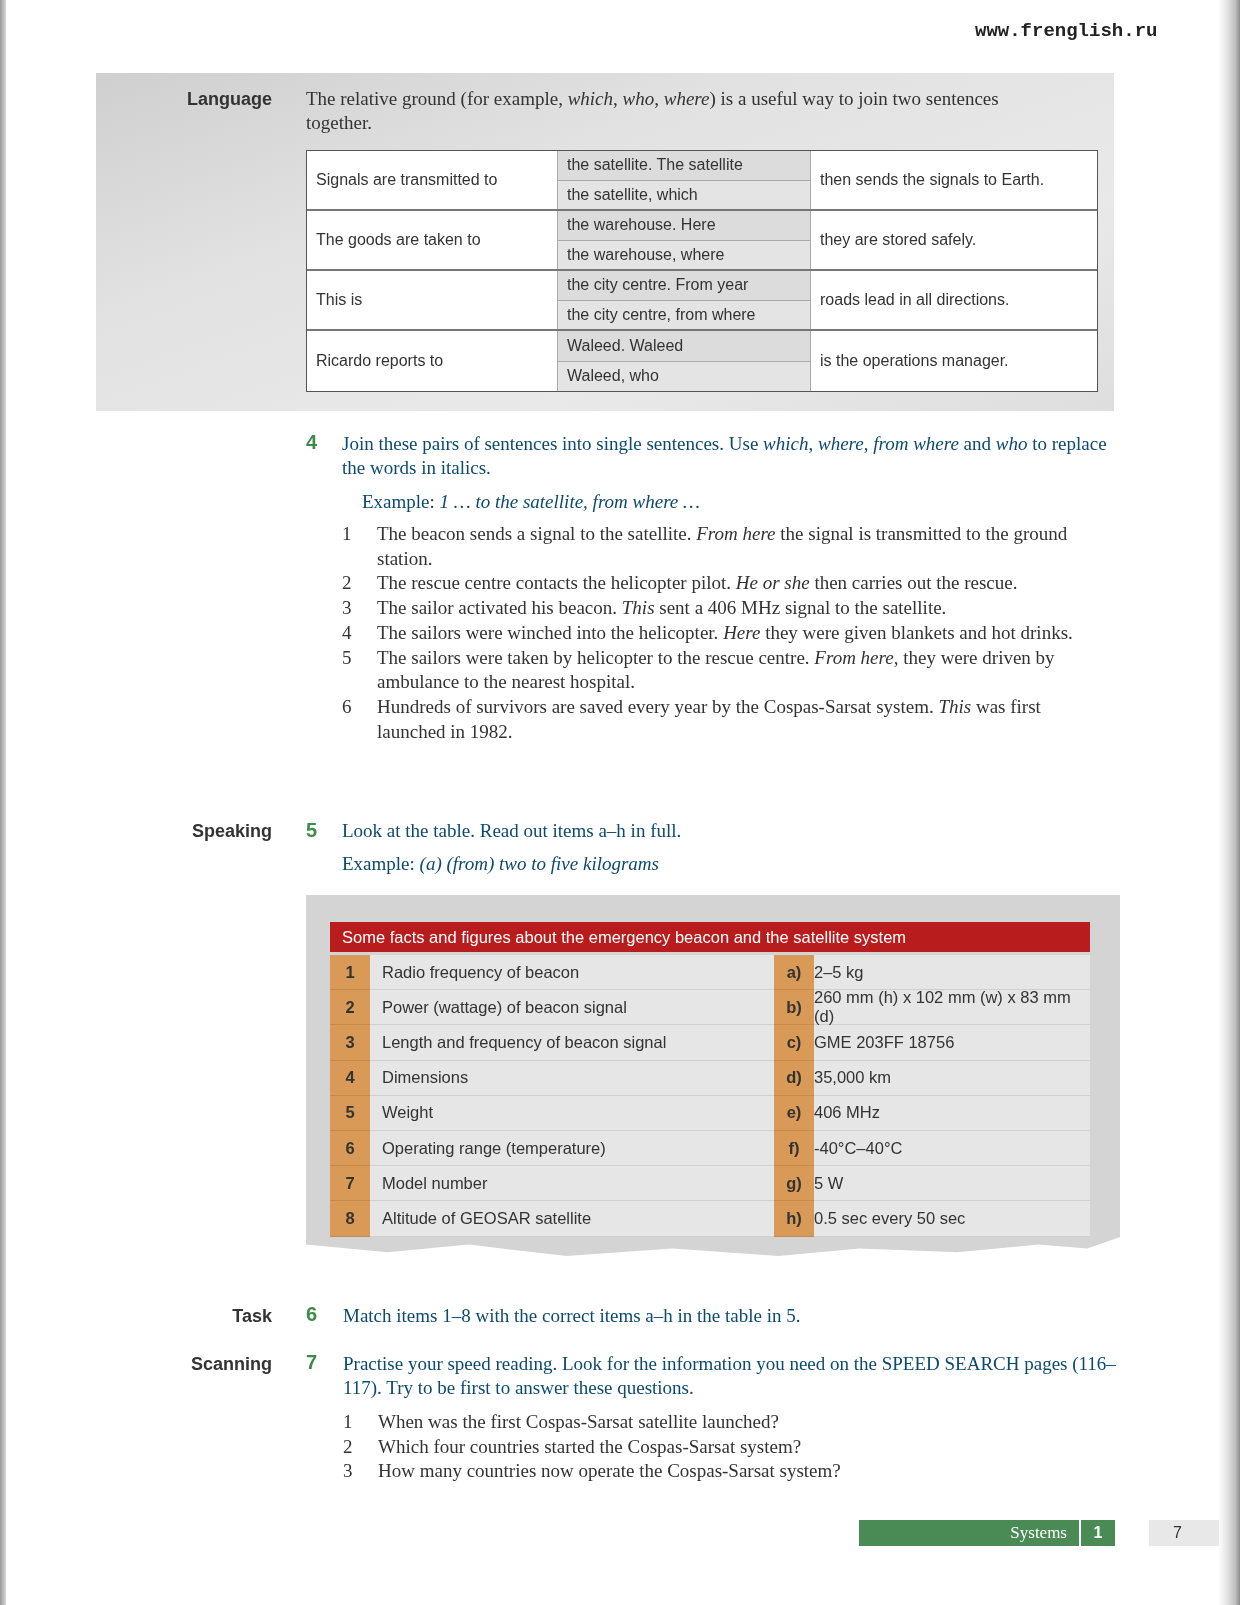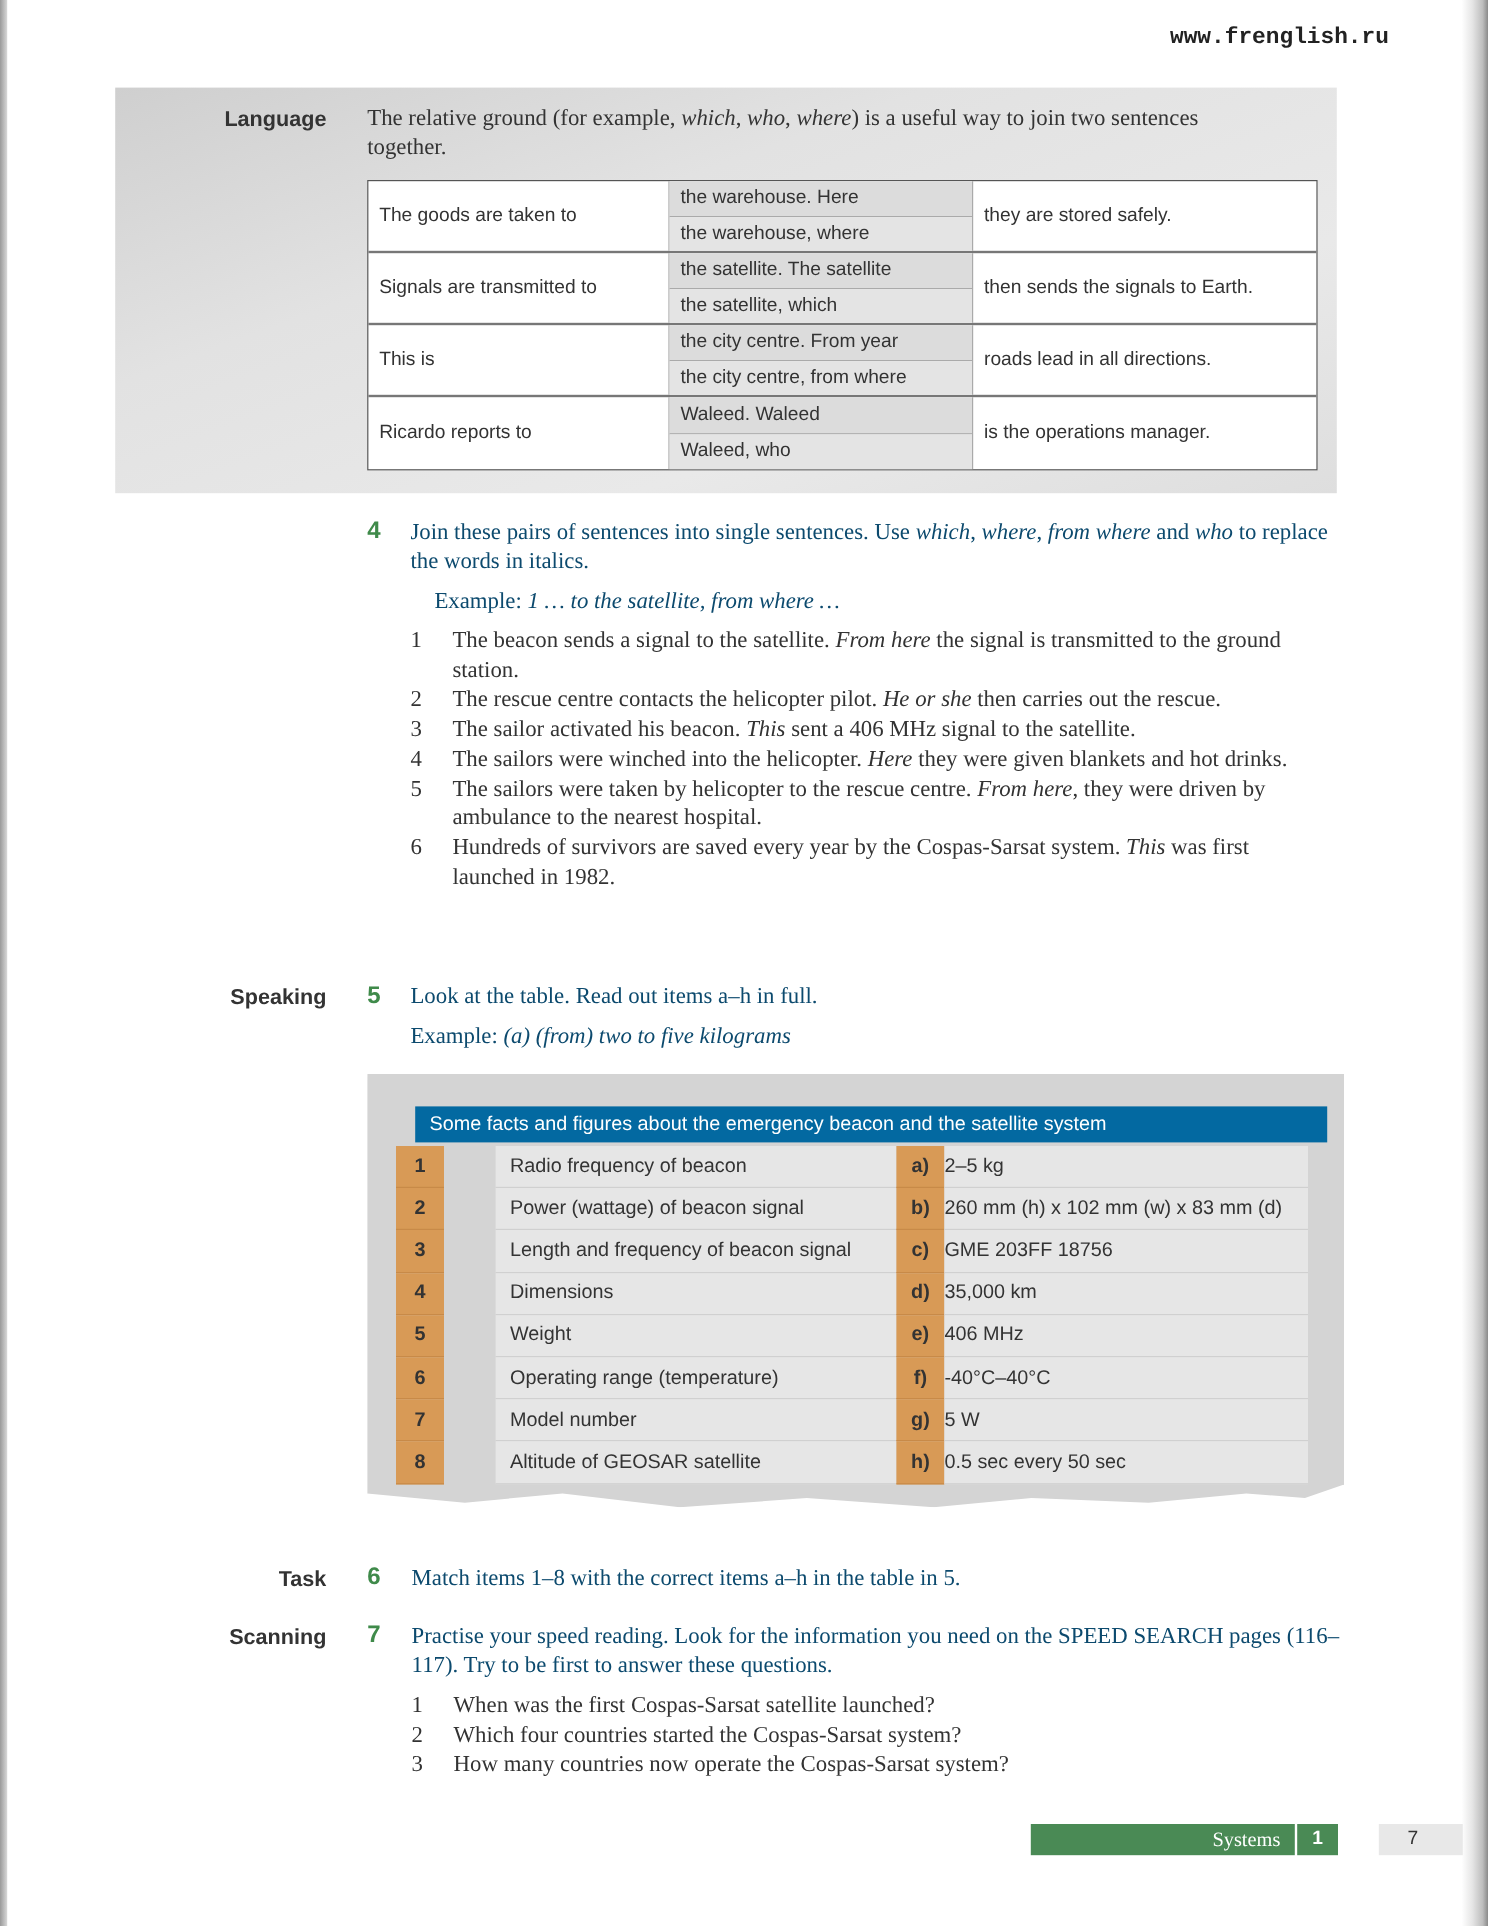--- a/index.html
+++ b/index.html
@@ -66,37 +66,37 @@
   i { font-style: italic; }
 
   
   .facts-wrap {
     position: absolute; left: 306px; top: 895px; width: 814px; height: 380px;
     background: #d4d4d4;
     box-shadow: 2px 2px 5px rgba(0,0,0,0.25);
     clip-path: polygon(0 0, 100% 0, 100% 90%, 96% 93%, 90% 92%, 80% 94%, 68% 93%, 58% 95%, 45% 93%, 32% 95%, 20% 92%, 10% 94%, 0 92%);
   }
   .facts-header {
-    position: absolute; left: 346px; top: 922px; width: 760px; height: 30px;
-    background: #0369a1; color: #fff;
+    position: absolute; left: 330px; top: 922px; width: 760px; height: 30px;
+    background: #b91c1c; color: #fff;
     font-family: "Liberation Sans", sans-serif; font-size: 16.5px;
     display: flex; align-items: center; padding-left: 12px; box-sizing: border-box;
   }
   .facts-table {
     position: absolute; left: 330px; top: 955px; width: 760px;
     font-family: "Liberation Sans", sans-serif; font-size: 16.5px; color: #333;
   }
   .fact-row { display: flex; height: 35.2px; }
   .fact-num, .fact-letter {
     width: 40px; background: #d89a56; display: flex; align-items: center; justify-content: center;
     font-weight: bold; color: #333; border-bottom: 1px solid #c88a48;
   }
   .fact-label {
-    width: 334px; background: #e6e6e6; display: flex; align-items: center; padding-left: 12px;
-    box-sizing: border-box; border-bottom: 1px solid #d0d0d0; margin-left: 43px;
+    width: 404px; background: #e6e6e6; display: flex; align-items: center; padding-left: 12px;
+    box-sizing: border-box; border-bottom: 1px solid #d0d0d0;
   }
   .fact-value {
     flex: 1; background: #e6e6e6; display: flex; align-items: center; 
     border-bottom: 1px solid #d0d0d0;
   }
 
   
   .footer-bar {
     position: absolute; left: 859px; top: 1520px; width: 220px; height: 26px;
     background: #4a8a55; color: #fff; display: flex; align-items: center; justify-content: flex-end;
@@ -122,34 +122,34 @@
 <div class="site-url">www.frenglish.ru</div>
 
 <div class="language-box"></div>
 <div class="section-label lang-label">Language</div>
 <div class="lang-intro">
   <span>The relative ground (for example, </span><i>which</i><span>, </span><i>who</i><span>, </span><i>where</i><span>) is a useful way to join two sentences together.</span>
 </div>
 
 <div class="rel-table">
   <div class="rel-row">
+    <div class="rel-c1">Signals are transmitted to</div>
+    <div class="rel-c2">
+      <div>the satellite. The satellite</div>
+      <div>the satellite, which</div>
+    </div>
+    <div class="rel-c3">then sends the signals to Earth.</div>
+  </div>
+  <div class="rel-row">
     <div class="rel-c1">The goods are taken to</div>
     <div class="rel-c2">
       <div>the warehouse. Here</div>
       <div>the warehouse, where</div>
     </div>
     <div class="rel-c3">they are stored safely.</div>
-  </div>
-  <div class="rel-row">
-    <div class="rel-c1">Signals are transmitted to</div>
-    <div class="rel-c2">
-      <div>the satellite. The satellite</div>
-      <div>the satellite, which</div>
-    </div>
-    <div class="rel-c3">then sends the signals to Earth.</div>
   </div>
   <div class="rel-row">
     <div class="rel-c1">This is</div>
     <div class="rel-c2">
       <div>the city centre. From year</div>
       <div>the city centre, from where</div>
     </div>
     <div class="rel-c3">roads lead in all directions.</div>
   </div>
   <div class="rel-row">

